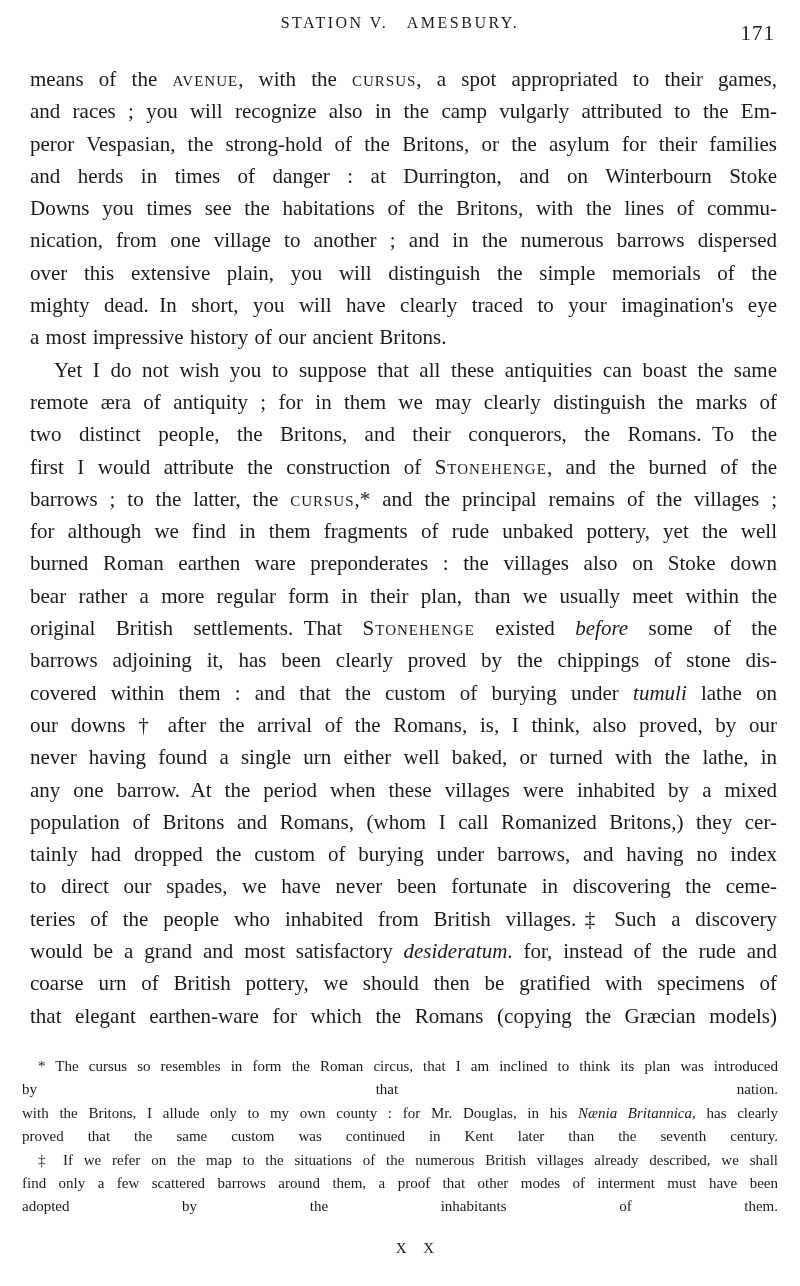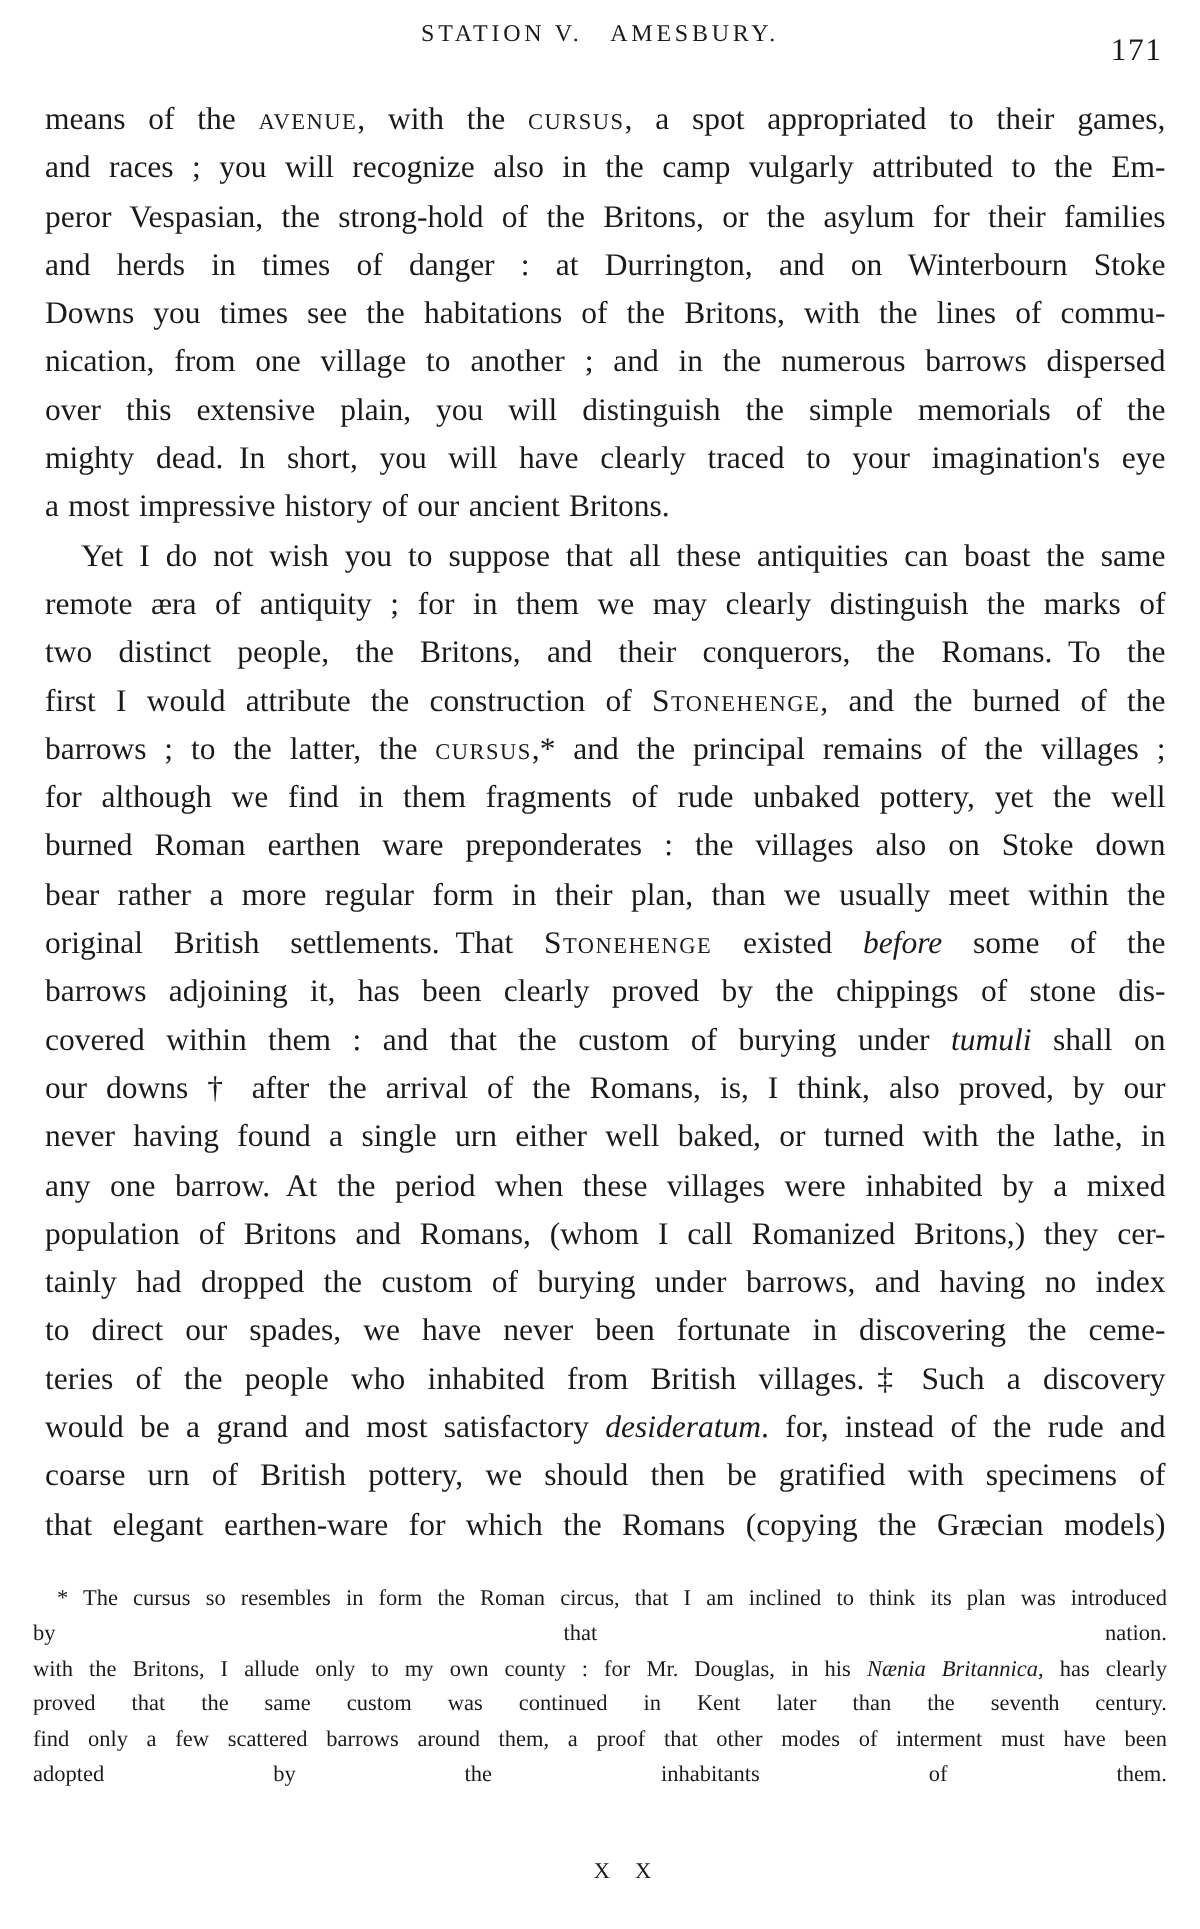--- a/index.html
+++ b/index.html
@@ -123,21 +123,21 @@
         <div class="line indent"><span>Yet I do not wish you to suppose that all these antiquities can boast the same</span></div>
         <div class="line"><span>remote æra of antiquity ; for in them we may clearly distinguish the marks of</span></div>
         <div class="line"><span>two distinct people, the Britons, and their conquerors, the Romans. To the</span></div>
         <div class="line"><span>first I would attribute the construction of </span><span class="sc">Stonehenge</span><span>, and the burned of the</span></div>
         <div class="line"><span>barrows ; to the latter, the </span><span class="sc">cursus</span><span>,* and the principal remains of the villages ;</span></div>
         <div class="line"><span>for although we find in them fragments of rude unbaked pottery, yet the well</span></div>
         <div class="line"><span>burned Roman earthen ware preponderates : the villages also on Stoke down</span></div>
         <div class="line"><span>bear rather a more regular form in their plan, than we usually meet within the</span></div>
         <div class="line"><span>original British settlements. That </span><span class="sc">Stonehenge</span><span> existed </span><span class="i">before</span><span> some of the</span></div>
         <div class="line"><span>barrows adjoining it, has been clearly proved by the chippings of stone dis-</span></div>
-        <div class="line"><span>covered within them : and that the custom of burying under </span><span class="i">tumuli</span><span> shall on</span></div>
+        <div class="line"><span>covered within them : and that the custom of burying under </span><span class="i">tumuli</span><span> lathe on</span></div>
         <div class="line"><span>our downs † after the arrival of the Romans, is, I think, also proved, by our</span></div>
         <div class="line"><span>never having found a single urn either well baked, or turned with the lathe, in</span></div>
         <div class="line"><span>any one barrow. At the period when these villages were inhabited by a mixed</span></div>
         <div class="line"><span>population of Britons and Romans, (whom I call Romanized Britons,) they cer-</span></div>
         <div class="line"><span>tainly had dropped the custom of burying under barrows, and having no index</span></div>
         <div class="line"><span>to direct our spades, we have never been fortunate in discovering the ceme-</span></div>
         <div class="line"><span>teries of the people who inhabited from British villages.‡ Such a discovery</span></div>
         <div class="line"><span>would be a grand and most satisfactory </span><span class="i">desideratum</span><span>. for, instead of the rude and</span></div>
         <div class="line"><span>coarse urn of British pottery, we should then be gratified with specimens of</span></div>
         <div class="line"><span>that elegant earthen-ware for which the Romans (copying the Græcian models)</span></div>
@@ -147,20 +147,21 @@
   <div class="footnotes">
       <div class="para">
         <div class="line indent"><span>* The cursus so resembles in form the Roman circus, that I am inclined to think its plan was introduced</span></div>
         <div class="line last"><span>by that nation.</span></div>
       </div>
       <div class="para">
         <div class="line"><span>with the Britons, I allude only to my own county : for Mr. Douglas, in his </span><span class="i">Nænia Britannica</span><span>, has clearly</span></div>
         <div class="line last"><span>proved that the same custom was continued in Kent later than the seventh century.</span></div>
       </div>
       <div class="para">
+        <div class="line indent"><span>‡ If we refer on the map to the situations of the numerous British villages already described, we shall</span></div>
         <div class="line"><span>find only a few scattered barrows around them, a proof that other modes of interment must have been</span></div>
         <div class="line last"><span>adopted by the inhabitants of them.</span></div>
       </div>
     </div>
 
   <div class="signature-mark">X X</div>
 
 </div>
 
 </body></html>

